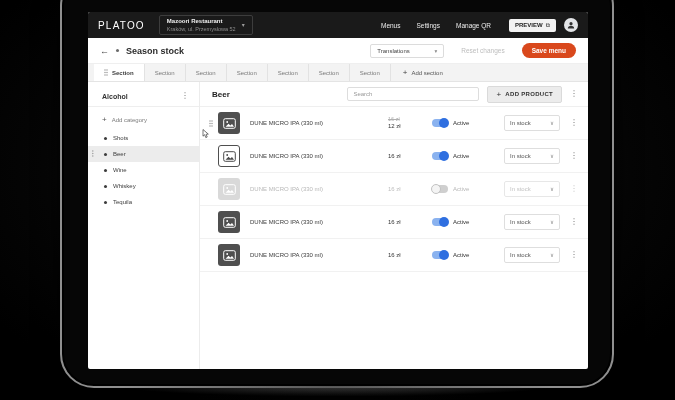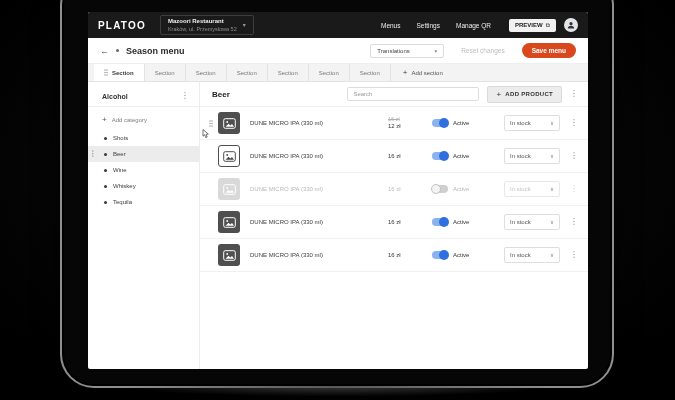--- a/index.html
+++ b/index.html
@@ -31,21 +31,21 @@
     background:#fff; border-radius:2px; overflow:hidden;
     display:flex; flex-direction:column;
     font-size:6px; color:#333;
   }
 
   
   .topbar {
     height:26px; background:#1a1a1a; flex:0 0 26px;
     display:flex; align-items:center; padding:0 10px; gap:8px;
   }
-  .logo { color:#fff; font-size:10px; font-weight:700; letter-spacing:1.2px;text-align:center; }
+  .logo { color:#fff; font-size:10px; font-weight:400; letter-spacing:1.2px;text-align:center; }
   .rest-select {
     display:flex; align-items:center; gap:6px;
     border:1px solid #3d3d3d; border-radius:2px; padding:2px 7px; margin-left:6px;
   }
   .rest-name { color:#f0f0f0; font-size:6px; font-weight:700; line-height:1.3; }
   .rest-addr { color:#8d8d8d; font-size:5.5px; line-height:1.2; }
   .rest-caret { color:#9a9a9a; font-size:6px; }
   .top-spacer { flex:1; }
   .topnav { display:flex; align-items:center; gap:16px; margin-right:10px; }
   .topnav-item { color:#ededed; font-size:6.5px; cursor:pointer; }
@@ -207,21 +207,21 @@
       <svg width="8" height="8" viewBox="0 0 8 8">
         <circle cx="4" cy="2.7" r="1.6" fill="#333"></circle>
         <path d="M0.8 7.6 C0.8 5.6 2.2 4.7 4 4.7 C5.8 4.7 7.2 5.6 7.2 7.6 Z" fill="#333"></path>
       </svg>
     </div>
   </div>
 
   <div class="menu-header">
     <span class="back-arrow">←</span>
     <span class="title-dot"></span>
-    <span class="menu-title">Season menu</span>
+    <span class="menu-title">Season stock</span>
     <div class="mh-spacer"></div>
     <div class="translations">
       <span>Translations</span>
       <span class="car">▾</span>
     </div>
     <span class="reset-btn">Reset changes</span>
     <span class="save-btn">Save menu</span>
   </div>
 
   <div class="tabsbar">

